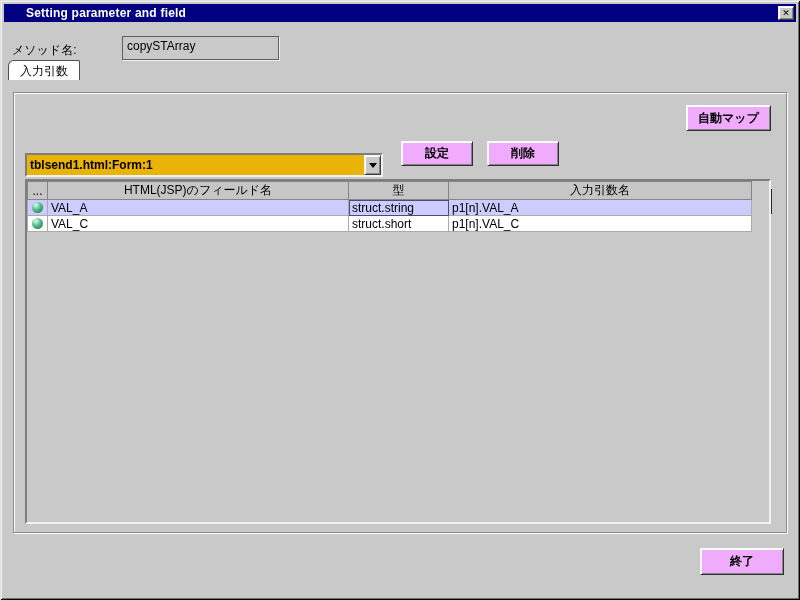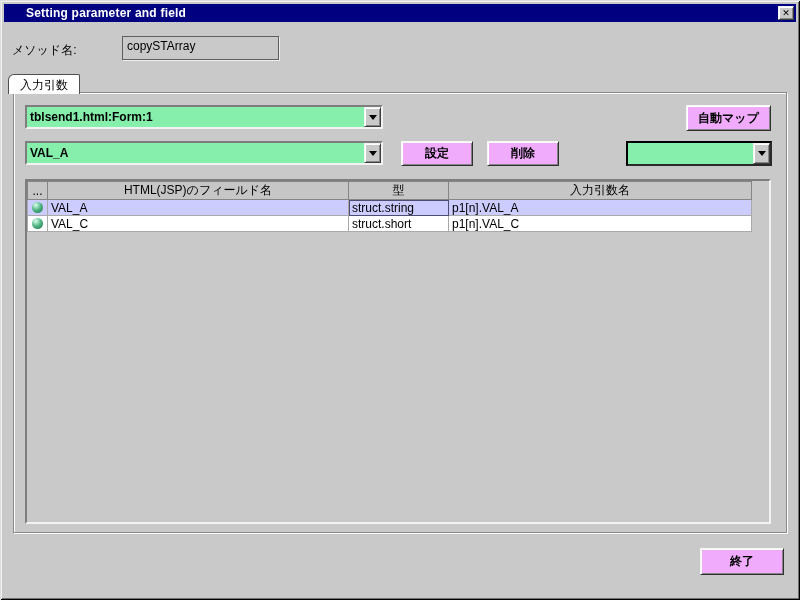--- a/index.html
+++ b/index.html
@@ -37,40 +37,40 @@
     box-shadow: 1px 1px 0 #eee;
     padding:2px 4px; line-height:14px;margin-left:12px;
   }
   
   .tab {
     position:absolute; border:1px solid #4f4f4f; border-bottom:none;
     border-radius:6px 2px 0 0; text-align:center; cursor:default;
     padding-top:2px;
   }
   .tab.active {
-    left:8px; top:74px; width:72px; height:20px;
+    left:8px; top:60px; width:72px; height:20px;
     background:#fff; z-index:3;
     box-shadow: inset 1px 0 0 #fff;
   }
   .tab.inactive {
     left:80px; top:75px; width:114px; height:17px;
     background:#c2c2c2; z-index:1;
     box-shadow: inset 1px 1px 0 #dedede, inset -1px 0 0 #9a9a9a;
   }
   
   .tab-panel {
     position:absolute; left:13px; top:92px; width:774px; height:441px;
     border:1px solid #8a8a8a;
     box-shadow: inset 1px 1px 0 #fff, 1px 1px 0 #fff;
     z-index:2; background:#c9c9c9;
   }
   
   .combo {
-    position:absolute; background:#86efac;
-    border:2px solid; border-color:#7e7e7e #f2f2f2 #f2f2f2 #7e7e7e;
+    position:absolute; background:#eab308;
+    border:2px solid; border-color:#7e7e7e #f2f2f2 #f2f2f2 #7e7e7e;margin-top:48px;
   }
   .combo .combo-value {
     position:absolute; left:3px; top:0; right:20px; bottom:0;
     font-weight:bold; line-height:20px; white-space:nowrap; overflow:hidden;
   }
   .combo .arrow-btn {
     position:absolute; right:0; top:0; bottom:0; width:17px;
     background:#c9c9c9;
     border:1px solid; border-color:#f4f4f4 #3d3d3d #3d3d3d #f4f4f4;
     box-shadow: inset 1px 1px 0 #fff, inset -1px -1px 0 #868686;

